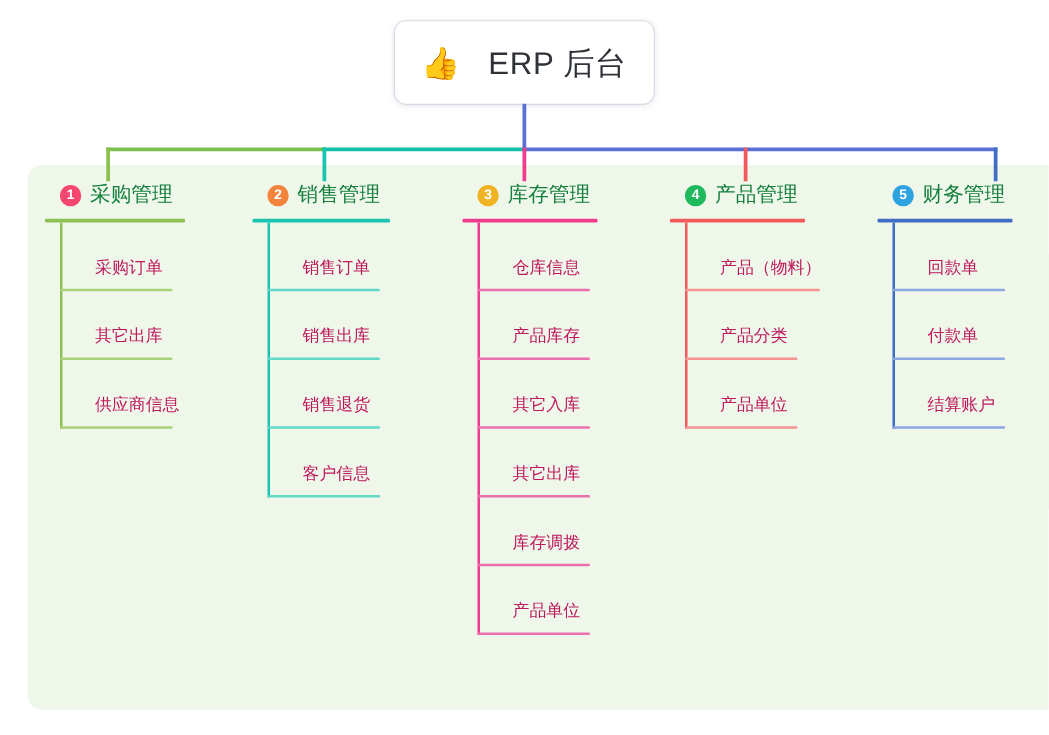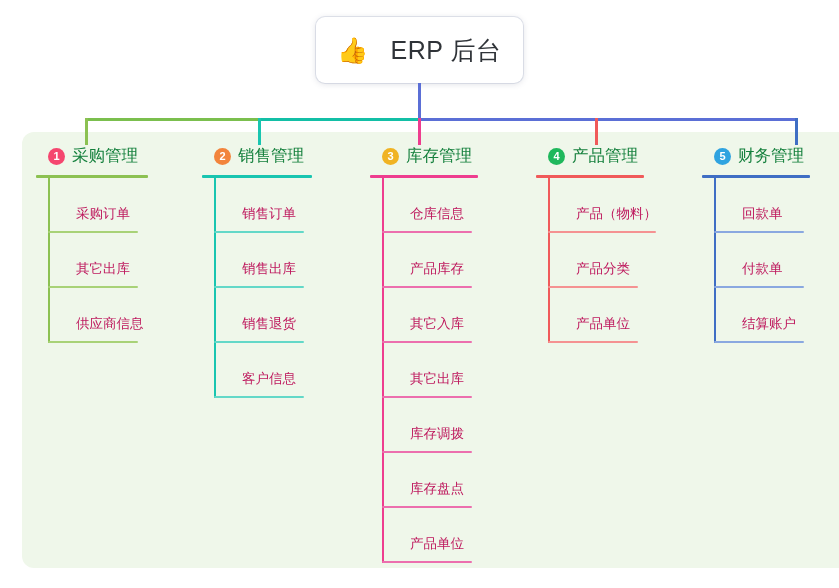--- a/index.html
+++ b/index.html
@@ -228,24 +228,20 @@
           </div>
           <div class="leaf">
             <span class="leaf-text">其它出库</span>
             <div class="leaf-rule" style="background: rgb(236, 111, 174); width: 90px;"></div>
           </div>
           <div class="leaf">
             <span class="leaf-text">库存调拨</span>
             <div class="leaf-rule" style="background: rgb(236, 111, 174); width: 90px;"></div>
           </div>
           <div class="leaf">
-            <span class="leaf-text">库存盘点</span>
-            <div class="leaf-rule" style="background: rgb(236, 111, 174); width: 90px;"></div>
-          </div>
-          <div class="leaf">
             <span class="leaf-text">产品单位</span>
             <div class="leaf-rule" style="background: rgb(236, 111, 174); width: 90px;"></div>
           </div>
         </div>
       </div>
       <div class="col" style="left: 536px;">
         <div class="col-head">
           <span class="badge" style="background: rgb(31, 184, 92);">4</span>
           <span class="col-title">产品管理</span>
         </div>

